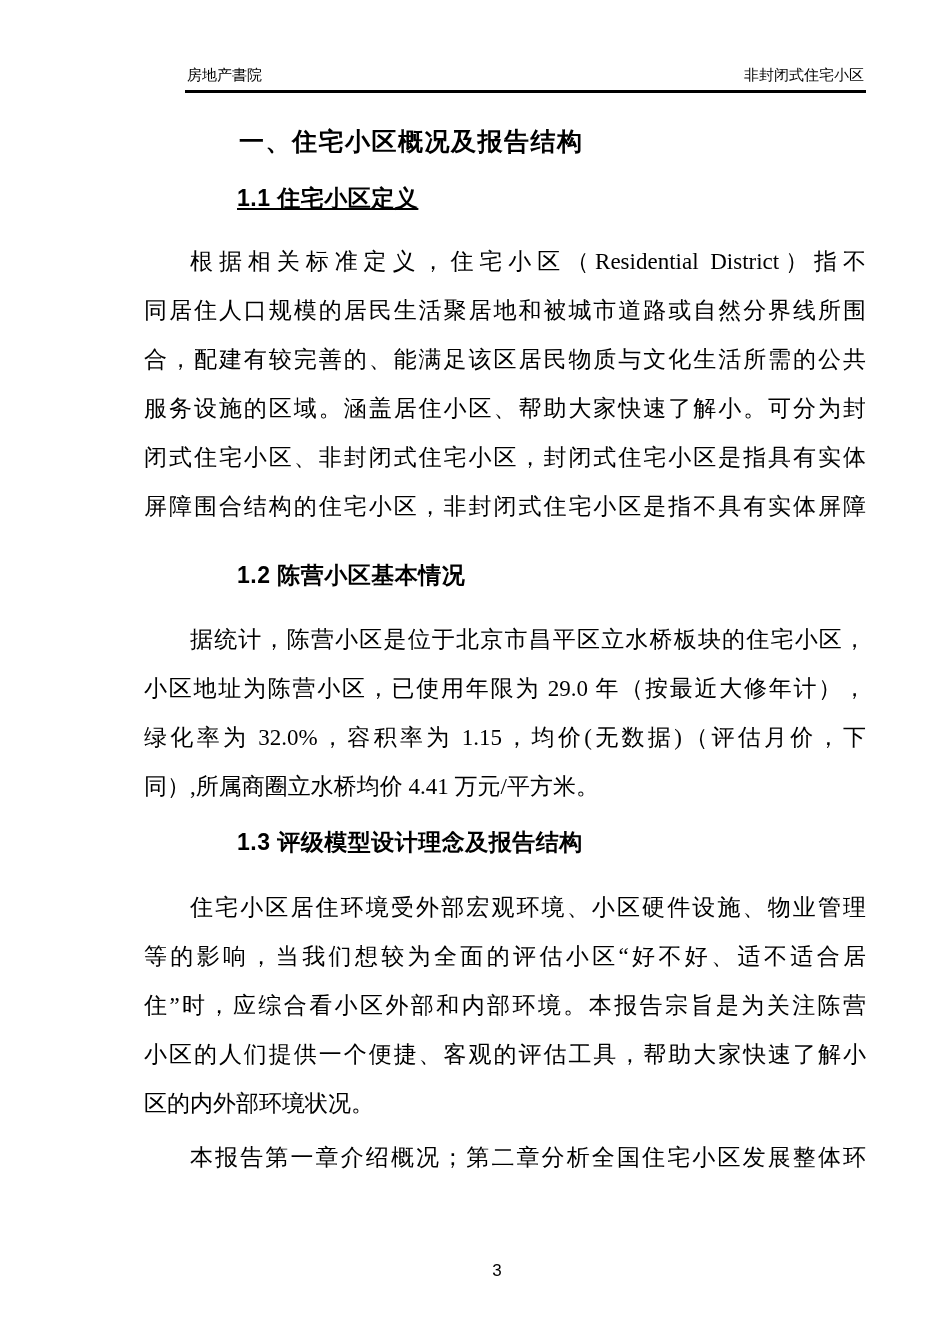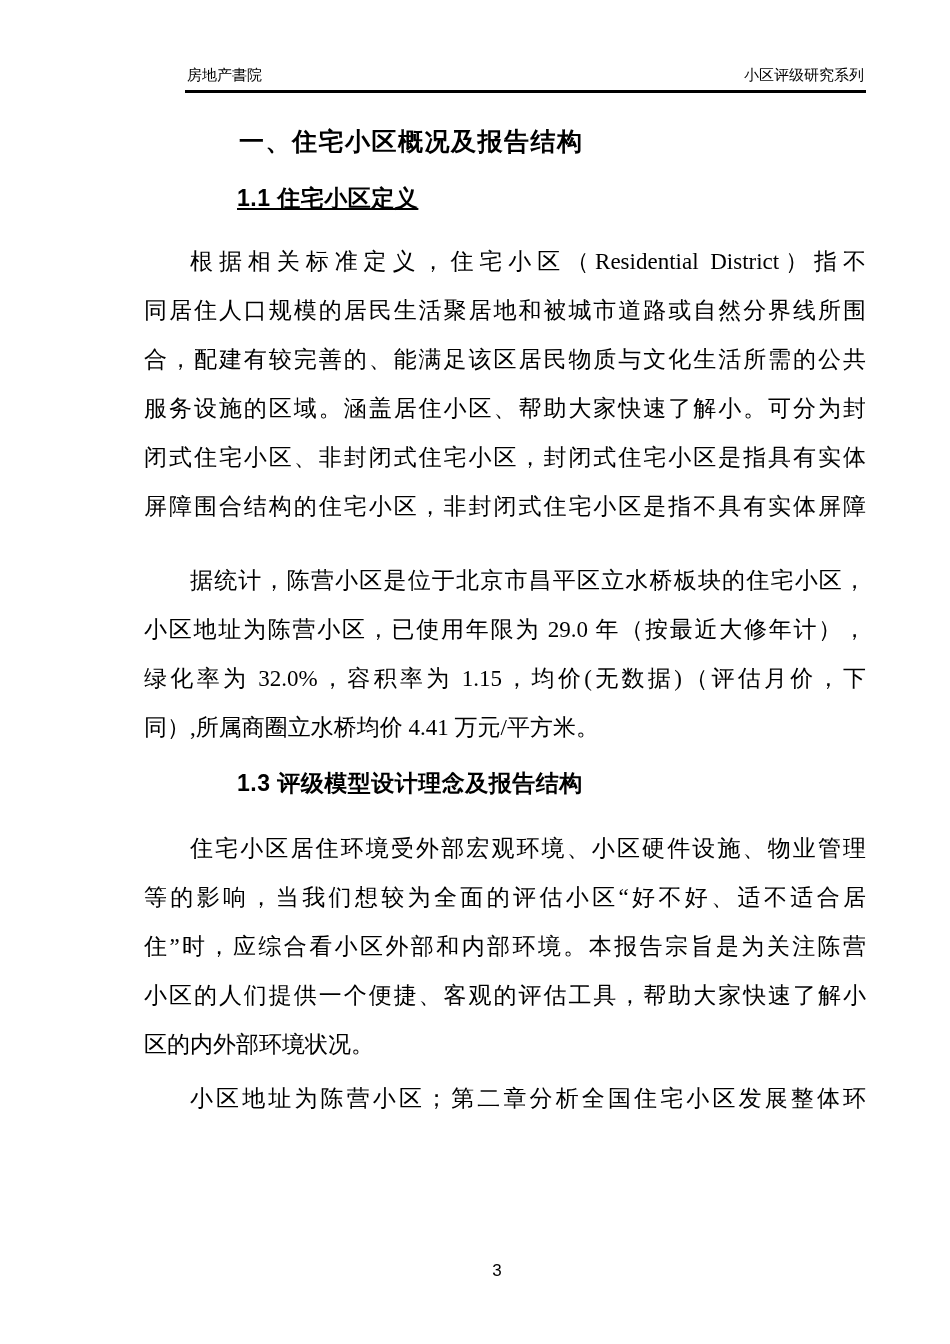--- a/index.html
+++ b/index.html
@@ -88,57 +88,58 @@
     color: #000000;
   }
 </style>
 </head>
 <body>
 
 <div class="page">
 
   <header class="page-header">
     <span>房地产書院</span>
-    <span>小区评级研究系列</span>
+    <span>非封闭式住宅小区</span>
   </header>
 
   <h1 class="doc-title">一、住宅小区概况及报告结构</h1>
 
   <section>
     <h2 class="sec-heading h11">1.1 住宅小区定义</h2>
     <div class="paragraph p11">
         <div class="doc-line first">根据相关标准定义，住宅小区（Residential District）指不</div>
         <div class="doc-line">同居住人口规模的居民生活聚居地和被城市道路或自然分界线所围</div>
         <div class="doc-line">合，配建有较完善的、能满足该区居民物质与文化生活所需的公共</div>
         <div class="doc-line">服务设施的区域。涵盖居住小区、帮助大家快速了解小。可分为封</div>
         <div class="doc-line">闭式住宅小区、非封闭式住宅小区，封闭式住宅小区是指具有实体</div>
         <div class="doc-line">屏障围合结构的住宅小区，非封闭式住宅小区是指不具有实体屏障</div>
       </div>
   </section>
 
   <section>
+    <h2 class="sec-heading h12">1.2 陈营小区基本情况</h2>
     <div class="paragraph p12">
         <div class="doc-line first">据统计，陈营小区是位于北京市昌平区立水桥板块的住宅小区，</div>
         <div class="doc-line">小区地址为陈营小区，已使用年限为 29.0 年（按最近大修年计），</div>
         <div class="doc-line">绿化率为 32.0%，容积率为 1.15，均价(无数据)（评估月价，下</div>
         <div class="doc-line final">同）,所属商圈立水桥均价 4.41 万元/平方米。</div>
       </div>
   </section>
 
   <section>
     <h2 class="sec-heading h13">1.3 评级模型设计理念及报告结构</h2>
     <div class="paragraph p13">
         <div class="doc-line first">住宅小区居住环境受外部宏观环境、小区硬件设施、物业管理</div>
         <div class="doc-line">等的影响，当我们想较为全面的评估小区“好不好、适不适合居</div>
         <div class="doc-line">住”时，应综合看小区外部和内部环境。本报告宗旨是为关注陈营</div>
         <div class="doc-line">小区的人们提供一个便捷、客观的评估工具，帮助大家快速了解小</div>
         <div class="doc-line final">区的内外部环境状况。</div>
       </div>
     <div class="paragraph p14">
-        <div class="doc-line first">小区地址为陈营小区；第二章分析全国住宅小区发展整体环</div>
+        <div class="doc-line first">本报告第一章介绍概况；第二章分析全国住宅小区发展整体环</div>
       </div>
   </section>
 
   <footer class="page-footer">
     <span>3</span>
   </footer>
 
 </div>
 
 </body></html>

